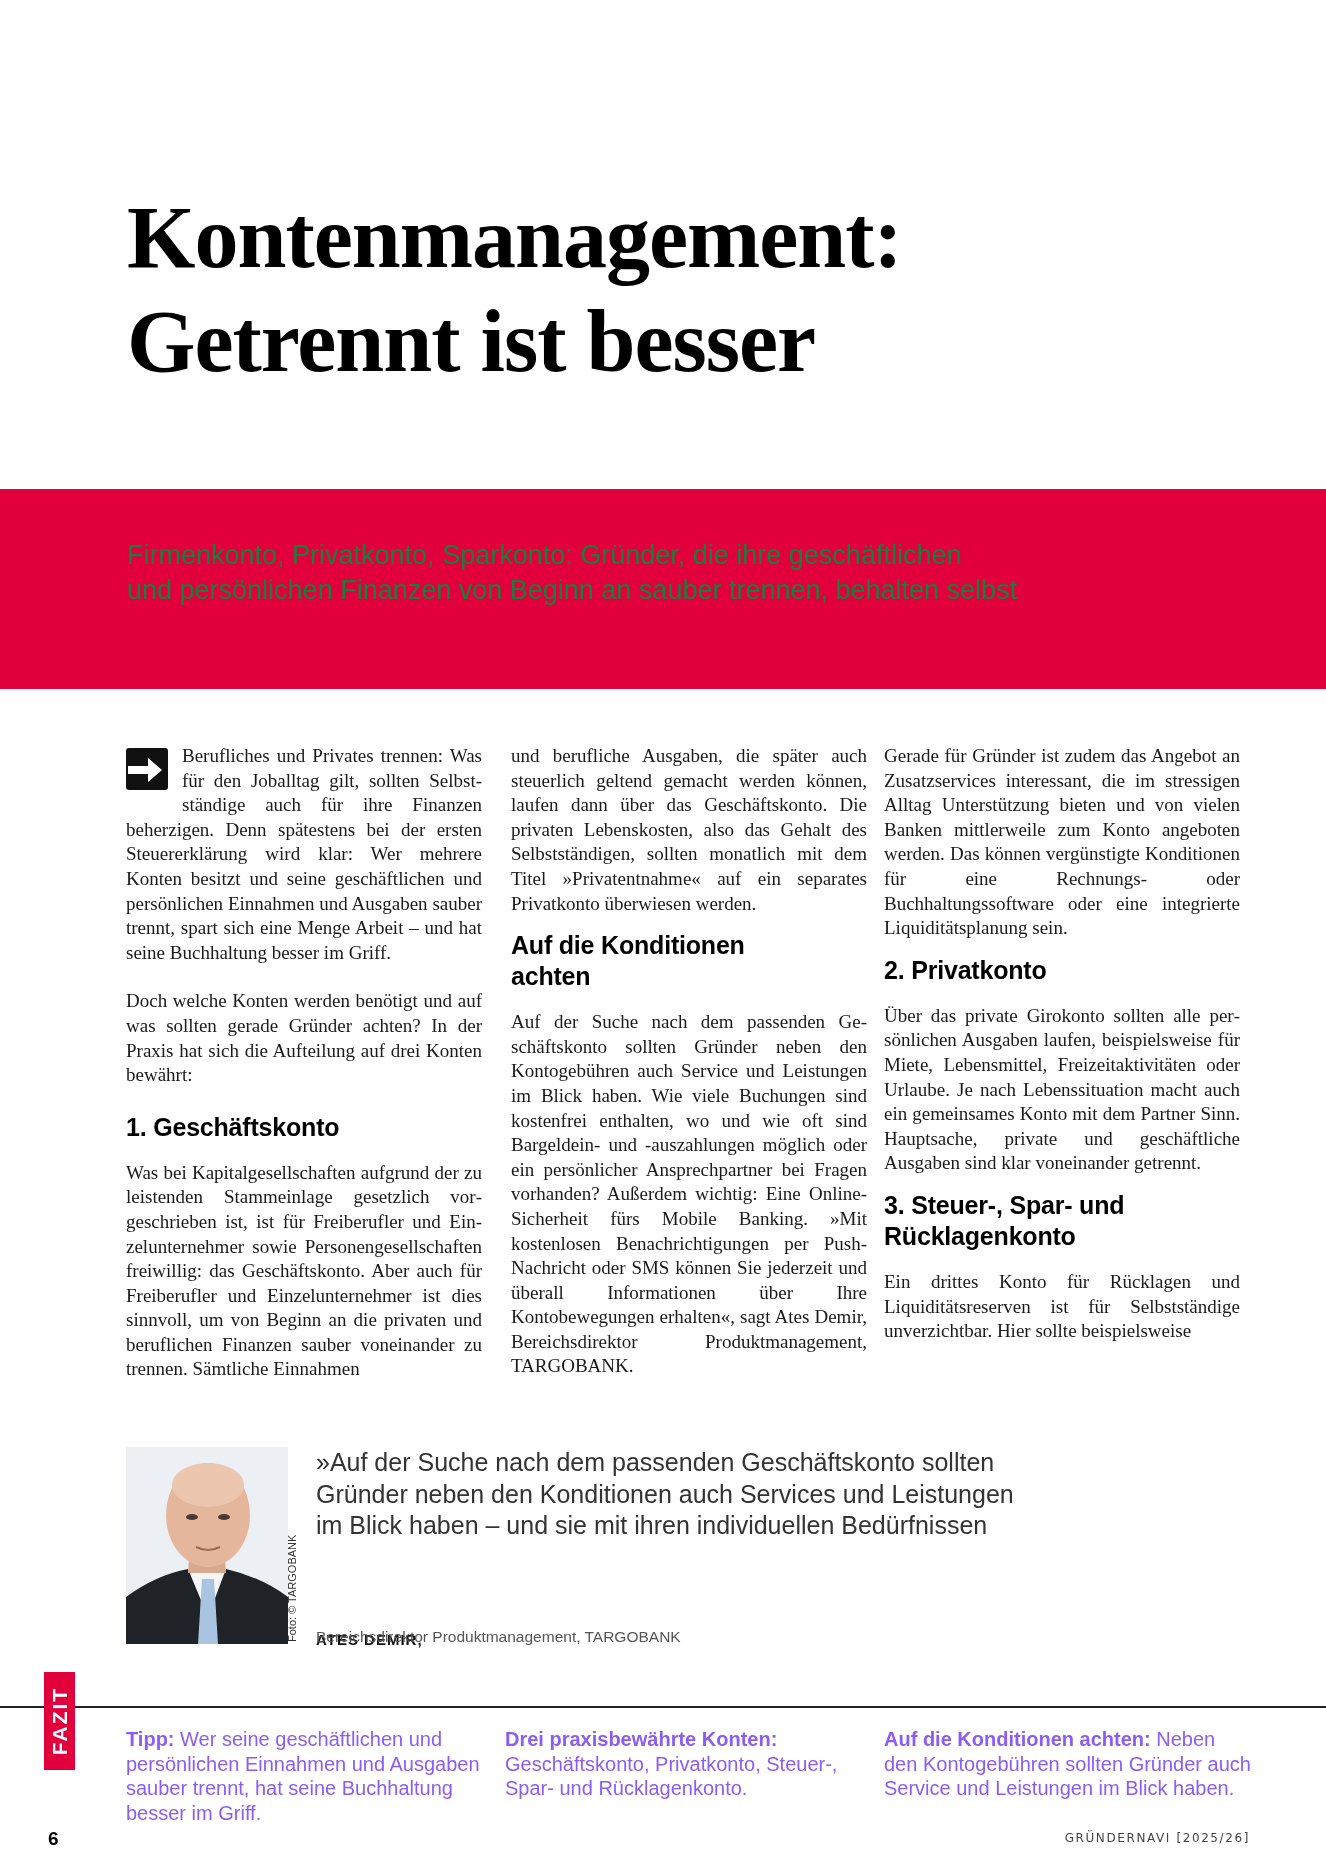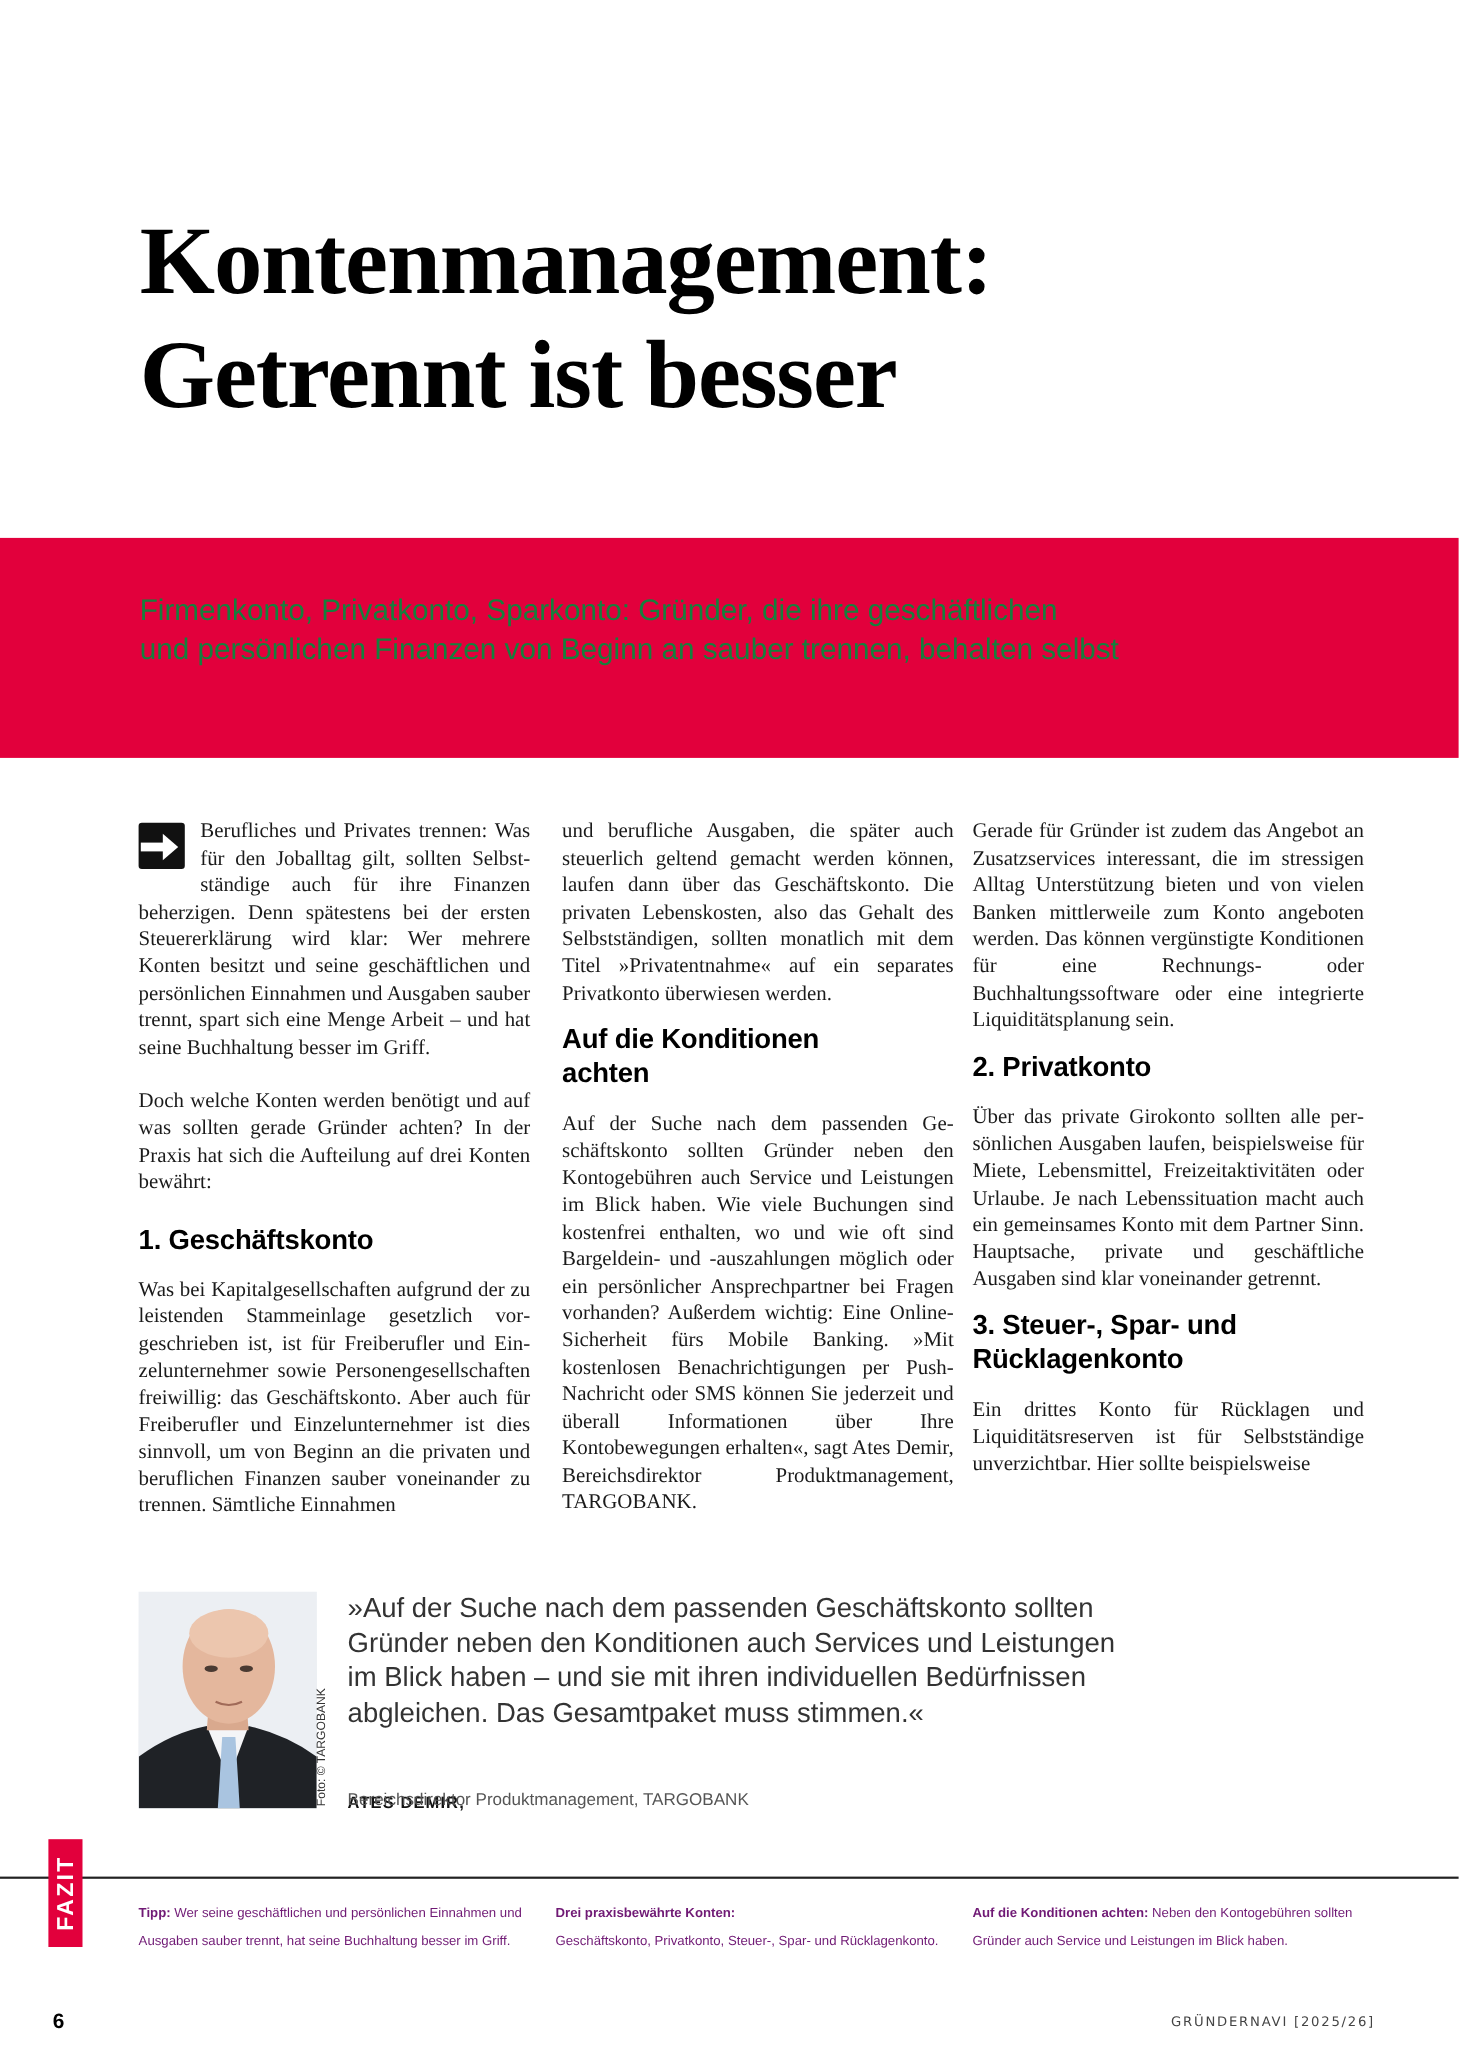--- a/index.html
+++ b/index.html
@@ -86,22 +86,22 @@
       background: #e2003c;
     }
     .fazit-tag span {
       position: absolute; left: 50%; top: 50%;
       transform: translate(-50%, -50%) rotate(-90deg);
       font-family: "Liberation Sans", sans-serif; font-weight: 700; font-size: 21px;
       letter-spacing: 2px; color: #fff;
     }
     .fazit-col {
       position: absolute; top: 1727px; width: 370px;
-      font-family: "Liberation Sans", sans-serif; font-size: 12px; line-height: 24.5px;
-      color: #701a75;
+      font-family: "Liberation Sans", sans-serif; font-size: 20px; line-height: 24.5px;
+      color: #8b5cf6;
     }
     .fazit-col b { font-weight: 700; }
     .fazit-col.f1 { left: 126px; }
     .fazit-col.f2 { left: 505px; }
     .fazit-col.f3 { left: 884px; }
 
     .page-number {
       position: absolute; left: 48px; top: 1828px;
       font-family: "Liberation Sans", sans-serif; font-weight: 700; font-size: 19px; color: #000;
     }
@@ -175,21 +175,20 @@
       <ellipse cx="98" cy="70" rx="6" ry="3" fill="#4a3a32"></ellipse>
 
       <path d="M70 100 Q82 106 94 100" stroke="#a06a58" stroke-width="2" fill="none"></path>
     </svg>
   </div>
   <div class="photo-credit">Foto: © TARGOBANK</div>
   <p class="quote-text">
     <span>»Auf der Suche nach dem passenden Geschäftskonto sollten</span>
     <span>Gründer neben den Konditionen auch Services und Leistungen</span>
     <span>im Blick haben – und sie mit ihren individuellen Bedürfnissen</span>
-    <span>abgleichen. Das Gesamtpaket muss stimmen.«</span>
   </p>
   <div class="quote-author">ATES DEMIR,</div>
   <div class="quote-role">Bereichsdirektor Produktmanagement, TARGOBANK</div>
 </div>
 
 <div class="fazit-rule"></div>
 <div class="fazit-tag">
   <span>FAZIT</span>
 </div>
 

